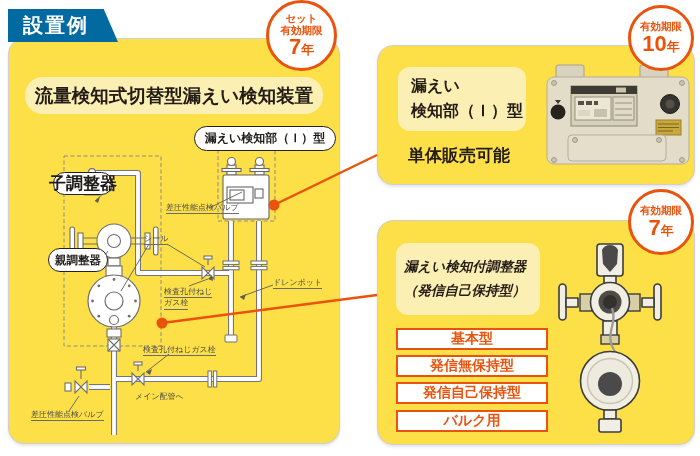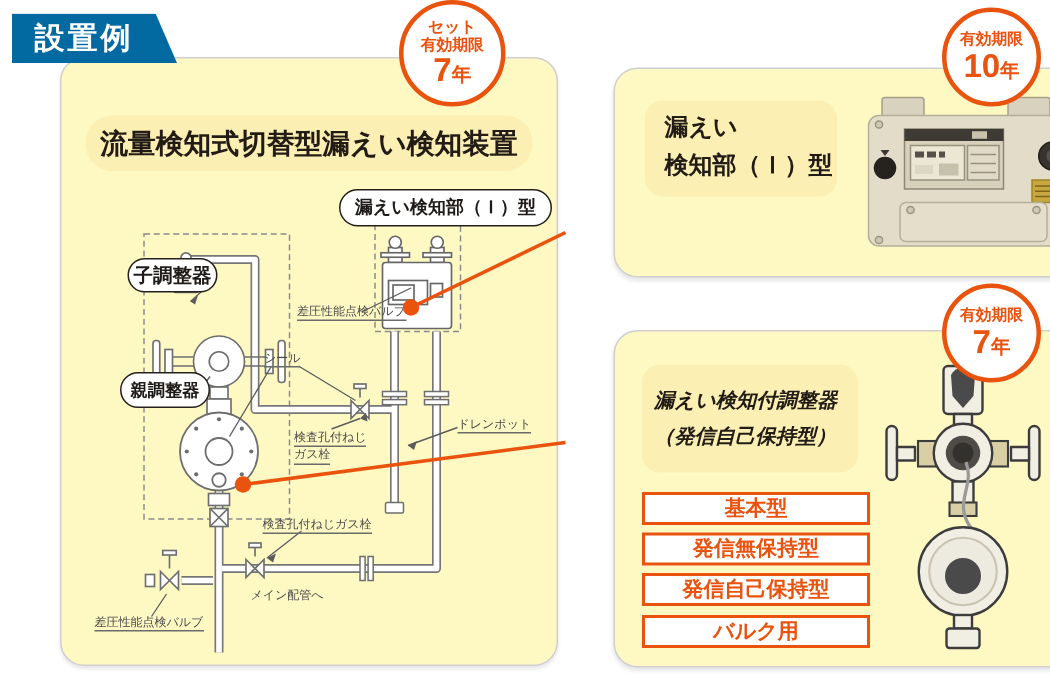--- a/index.html
+++ b/index.html
@@ -10,22 +10,22 @@
   .abs{position:absolute;}
   
   .banner{
     left:8px;top:9px;width:110px;height:33px;background:#0369a1;color:#fff;
     display:flex;align-items:center;justify-content:center;padding-right:14px;box-sizing:border-box;
     font-size:20px;font-weight:700;letter-spacing:2px;z-index:6;
     clip-path:polygon(0 0,87% 0,100% 100%,0 100%);
   }
   
   .panel{
-    background:#fef9c3;border:1px solid #cfcfcf;border-radius:16px;
-    box-shadow:0 2px 3px rgba(0,0,0,.10);z-index:1;margin-left:32px;
+    background:#fde047;border:1px solid #cfcfcf;border-radius:16px;
+    box-shadow:0 2px 3px rgba(0,0,0,.10);z-index:1;
   }
   #left-panel{left:8px;top:38px;width:330px;height:404px;}
   #detector-panel{left:377px;top:45px;width:316px;height:138px;}
   #regulator-panel{left:377px;top:220px;width:316px;height:223px;}
   
   .pill{
     background:#FBEFB3;border-radius:18px;display:flex;align-items:center;justify-content:center;
     font-weight:700;color:#231b15;
   }
   #left-title{left:16px;top:38px;width:298px;height:37px;font-size:18.5px;white-space:nowrap;z-index:2;}
@@ -47,21 +47,21 @@
   .badge .big .unit{font-size:13px;}
   #badge-set{left:266px;top:0px;width:71px;height:71px;}
   #badge-detector{left:628px;top:5px;width:66px;height:66px;}
   #badge-regulator{left:628px;top:189px;width:66px;height:66px;}
   
   .oval{
     position:absolute;border:1.5px solid #25201c;border-radius:13px;background:#fff;
     display:flex;align-items:center;justify-content:center;font-weight:700;z-index:3;white-space:nowrap;
   }
   #oval-detector{left:185px;top:87px;width:140px;height:23px;font-size:12px;}
-  #oval-child{left:44px;top:133px;width:58px;height:21px;font-size:13px;}
+  #oval-child{left:44px;top:133px;width:58px;height:21px;font-size:17px;}
   #oval-parent{left:39px;top:209px;width:58px;height:22px;font-size:11.5px;}
   .tlabel{
     position:absolute;font-size:8px;color:#4a4a4a;z-index:3;white-space:nowrap;letter-spacing:0px;line-height:1.3;
   }
   .ul{border-bottom:1px solid #6b6b6b;display:inline-block;}
   
   .type-box{
     position:absolute;left:18px;width:152px;height:22px;border:2px solid #E9530E;background:#fff;
     color:#E9530E;font-weight:700;font-size:14px;display:flex;align-items:center;justify-content:center;
     box-sizing:border-box;white-space:nowrap;
@@ -218,20 +218,21 @@
     <span>メイン配管へ</span></div>
   <div class="tlabel" style="left:22px;top:371px;">
     <span class="ul">差圧性能点検バルブ</span></div>
 </div>
 
 <div class="abs panel" id="detector-panel">
   <div class="abs pill-block" id="detector-pill">
     <span>漏えい</span>
     <span>検知部（Ｉ）型</span>
   </div>
+  <div class="abs note" style="left:30px;top:98px;">単体販売可能</div>
 
   <svg class="abs" style="left:166px;top:17px;" width="148" height="112" viewBox="0 0 148 112">
     <rect x="12" y="2" width="28" height="14" rx="2" fill="#D9D2BE" stroke="#a79f8a"></rect>
     <rect x="96" y="2" width="28" height="14" rx="2" fill="#D9D2BE" stroke="#a79f8a"></rect>
     <rect x="3" y="14" width="142" height="87" rx="7" fill="#E3DCC8" stroke="#b5ae99"></rect>
     <rect x="27" y="23" width="66" height="40" fill="#D7D0BA" stroke="#8d8773"></rect>
     <rect x="27" y="23" width="66" height="8" fill="#3e3a34"></rect>
     <rect x="72" y="24.5" width="10" height="5" fill="#c9c2ac"></rect>
     <rect x="31" y="34" width="36" height="23" fill="#EBE7D4" stroke="#97927e"></rect>
     <rect x="34" y="38" width="6" height="4" fill="#55504a"></rect>

